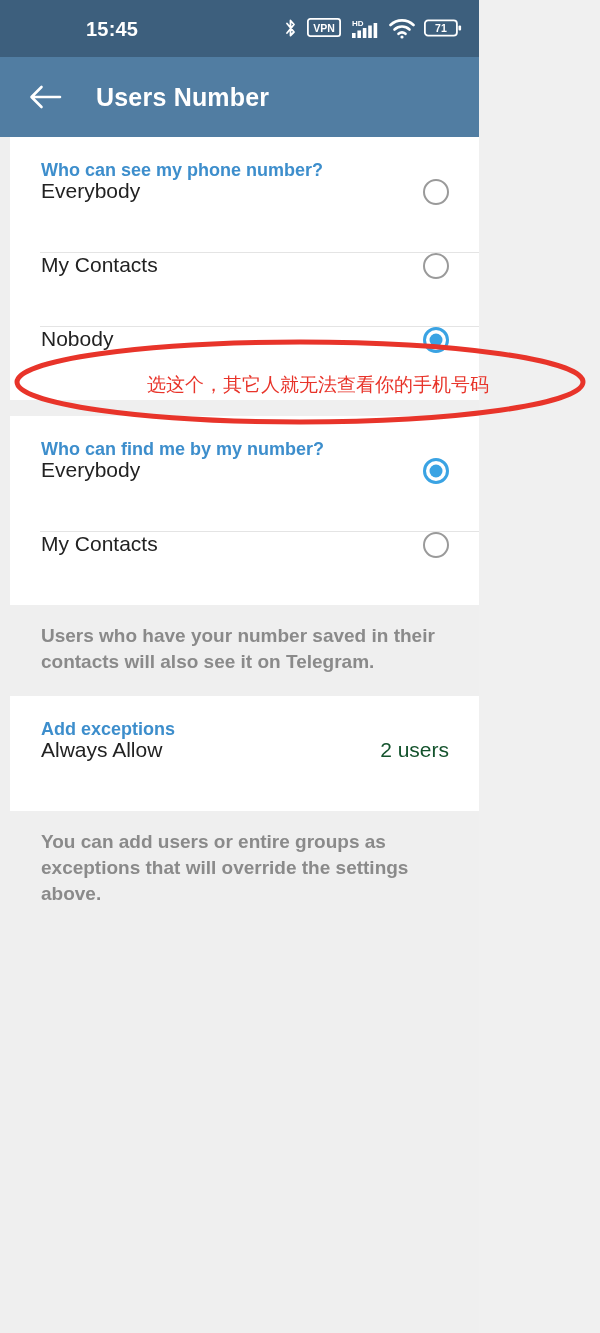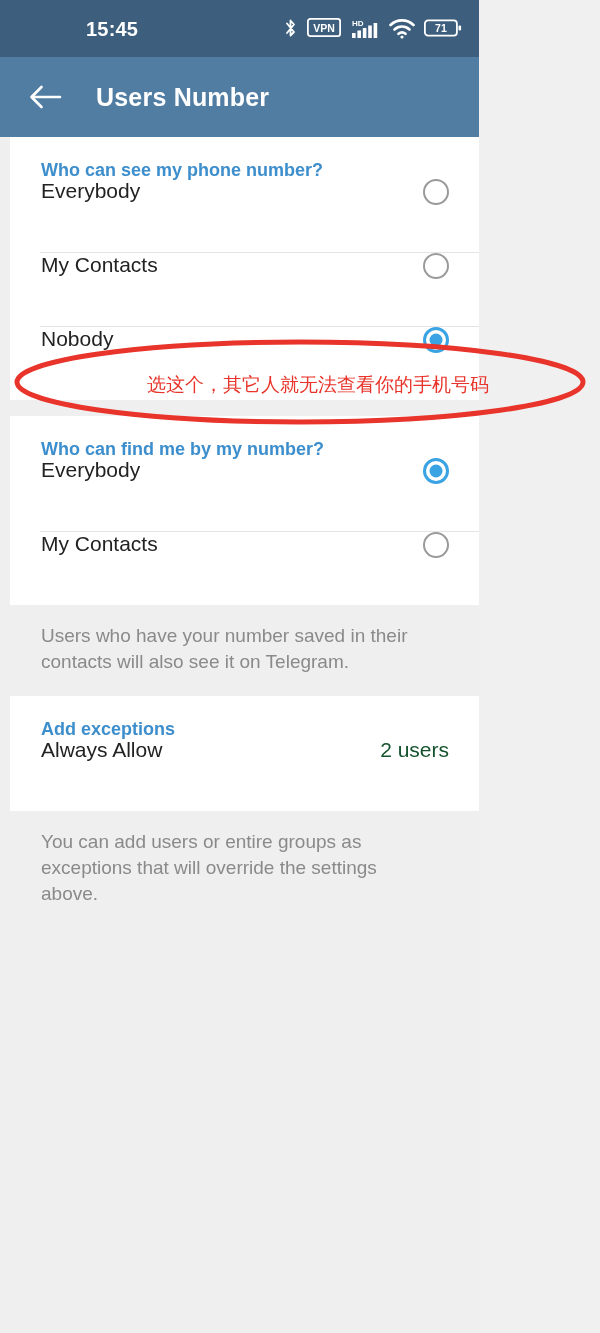--- a/index.html
+++ b/index.html
@@ -72,21 +72,21 @@
   .radio.checked { border-color:#3aa3e3; border-width:3px; }
   .radio.checked::after {
     content:""; position:absolute; left:50%; top:50%;
     transform:translate(-50%,-50%);
     width:13px; height:13px; border-radius:50%; background:#3aa3e3;
   }
 
   
   .info {
     background:#efefef; padding:18px 40px 22px 31px;
-    color:#8a8a8a; font-size:19px; line-height:1.35;
+    color:#8a8a8a; font-size:19px; line-height:1.35;font-weight:bold;
   }
 
   
   .annot-layer {
     position:absolute; left:0; top:0; width:600px; height:1333px;
     pointer-events:none; z-index:50;
   }
   .annot-text {
     position:absolute; color:#e8342a; font-size:19px;
     font-family:"DejaVu Sans", sans-serif;

